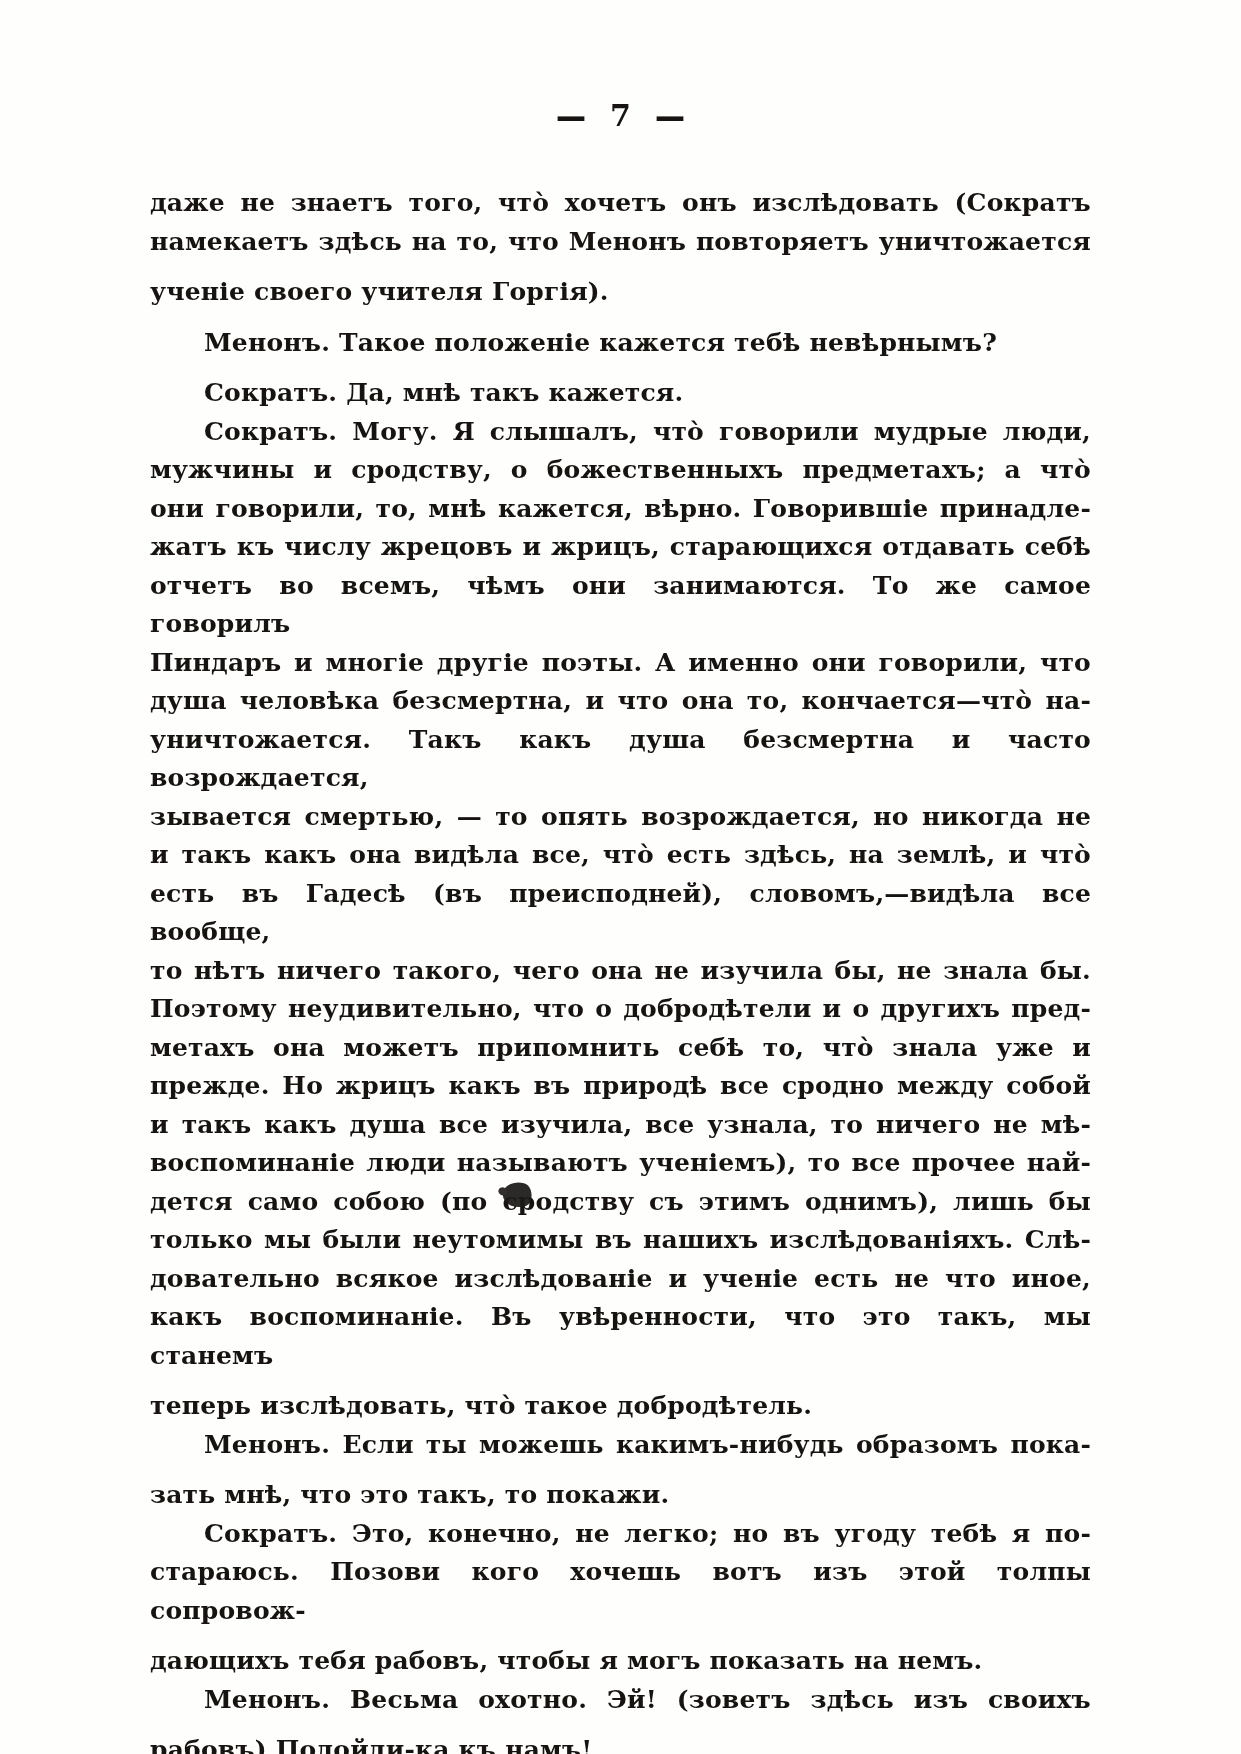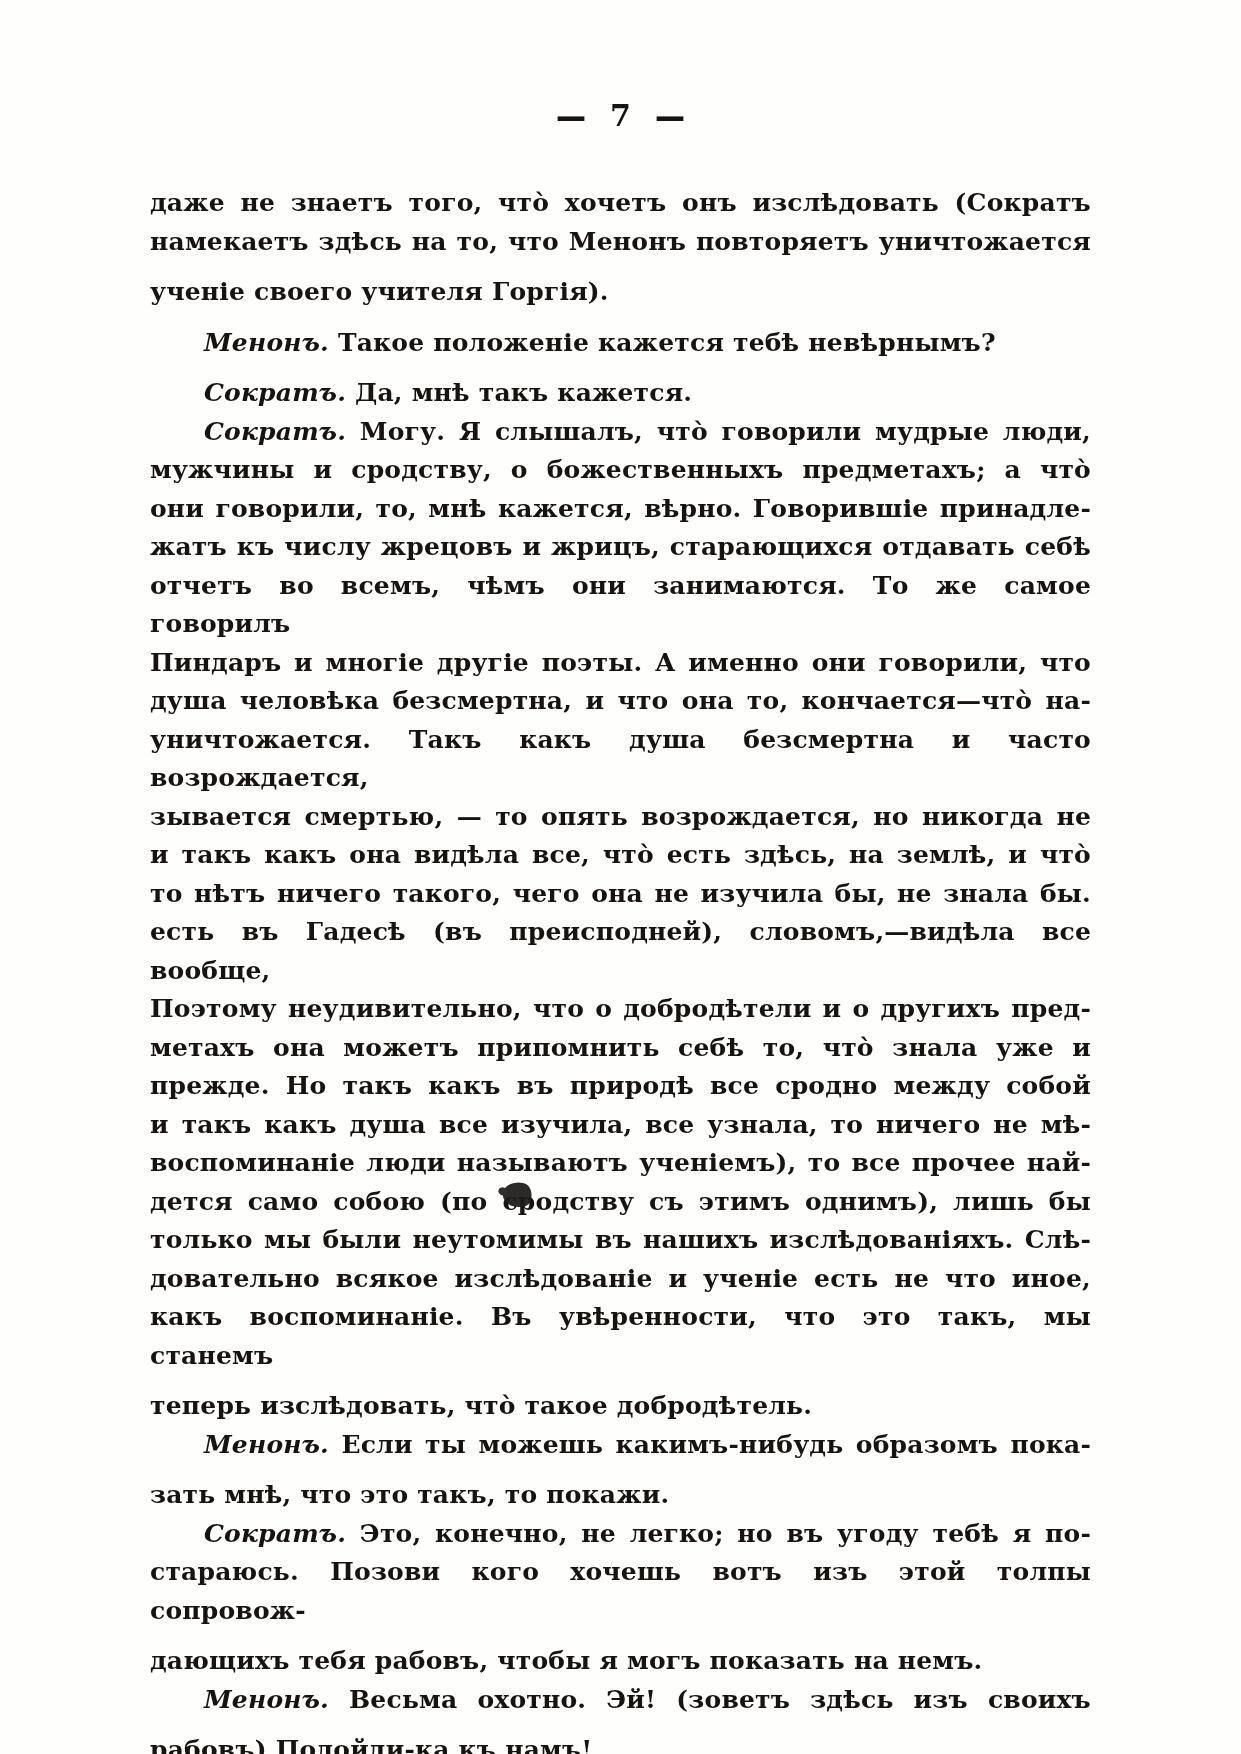--- a/index.html
+++ b/index.html
@@ -36,21 +36,21 @@
     letter-spacing: 0.2px;
   }
   .para { margin: 0; }
   .line {
     text-align: justify;
     text-align-last: justify;
     hyphens: none;
   }
   .line.left { text-align-last: left; margin-top: 12px; }
   .line.indent { text-indent: 54px; }
-  .it { font-style: italic; }
+  .it { }
   .ink-blot {
     position: absolute;
     left: 503px;
     top: 1182px;
     width: 29px;
     height: 25px;
     background: #1d1a18;
     border-radius: 62% 38% 55% 45% / 55% 60% 40% 45%;
     transform: rotate(14deg);
     opacity: 0.93;
@@ -91,25 +91,25 @@
         <div class="line indent"><span class="it">Сократъ. </span><span>Могу. Я слышалъ, что̀ говорили мудрые люди,</span></div>
         <div class="line"><span>мужчины и сродству, о божественныхъ предметахъ; а что̀</span></div>
         <div class="line"><span>они говорили, то, мнѣ кажется, вѣрно. Говорившіе принадле-</span></div>
         <div class="line"><span>жатъ къ числу жрецовъ и жрицъ, старающихся отдавать себѣ</span></div>
         <div class="line"><span>отчетъ во всемъ, чѣмъ они занимаются. То же самое говорилъ</span></div>
         <div class="line"><span>Пиндаръ и многіе другіе поэты. А именно они говорили, что</span></div>
         <div class="line"><span>душа человѣка безсмертна, и что она то, кончается—что̀ на-</span></div>
         <div class="line"><span>уничтожается. Такъ какъ душа безсмертна и часто возрождается,</span></div>
         <div class="line"><span>зывается смертью, — то опять возрождается, но никогда не</span></div>
         <div class="line"><span>и такъ какъ она видѣла все, что̀ есть здѣсь, на землѣ, и что̀</span></div>
+        <div class="line"><span>есть въ Гадесѣ (въ преисподней), словомъ,—видѣла все вообще,</span></div>
         <div class="line"><span>то нѣтъ ничего такого, чего она не изучила бы, не знала бы.</span></div>
-        <div class="line"><span>есть въ Гадесѣ (въ преисподней), словомъ,—видѣла все вообще,</span></div>
         <div class="line"><span>Поэтому неудивительно, что о добродѣтели и о другихъ пред-</span></div>
         <div class="line"><span>метахъ она можетъ припомнить себѣ то, что̀ знала уже и</span></div>
-        <div class="line"><span>прежде. Но такъ какъ въ природѣ все сродно между собой</span></div>
+        <div class="line"><span>прежде. Но жрицъ какъ въ природѣ все сродно между собой</span></div>
         <div class="line"><span>и такъ какъ душа все изучила, все узнала, то ничего не мѣ-</span></div>
         <div class="line"><span>воспоминаніе люди называютъ ученіемъ), то все прочее най-</span></div>
         <div class="line"><span>дется само собою (по сродству съ этимъ однимъ), лишь бы</span></div>
         <div class="line"><span>только мы были неутомимы въ нашихъ изслѣдованіяхъ. Слѣ-</span></div>
         <div class="line"><span>довательно всякое изслѣдованіе и ученіе есть не что иное,</span></div>
         <div class="line"><span>какъ воспоминаніе. Въ увѣренности, что это такъ, мы станемъ</span></div>
         <div class="line left"><span>теперь изслѣдовать, что̀ такое добродѣтель.</span></div>
       </div>
       <div class="para">
         <div class="line indent"><span class="it">Менонъ. </span><span>Если ты можешь какимъ-нибудь образомъ пока-</span></div>

